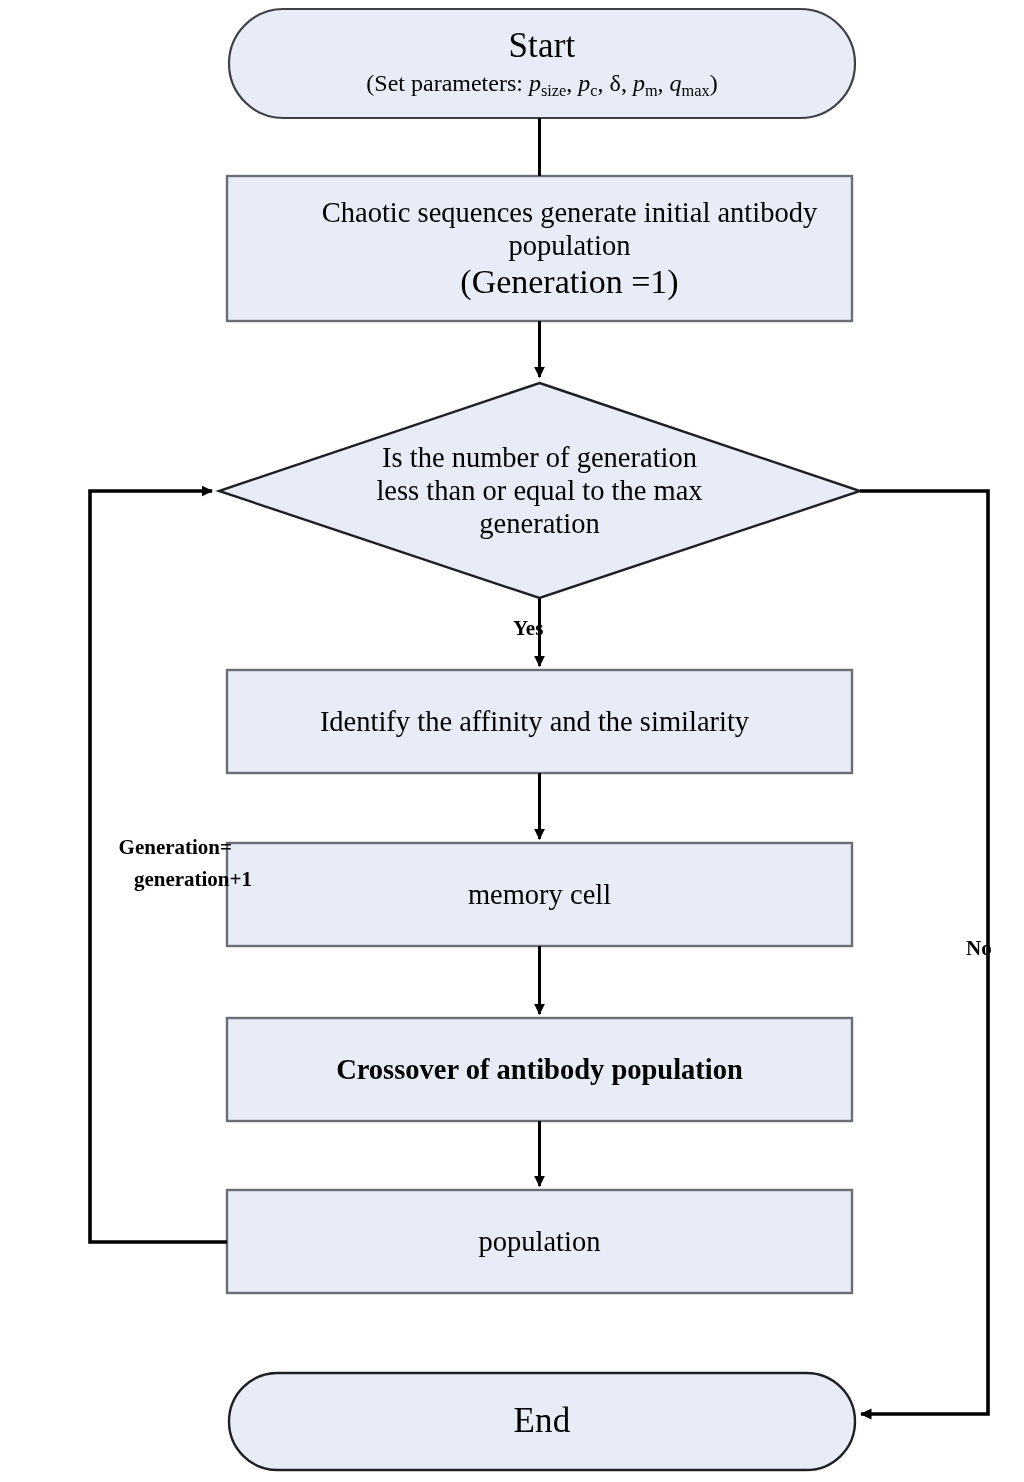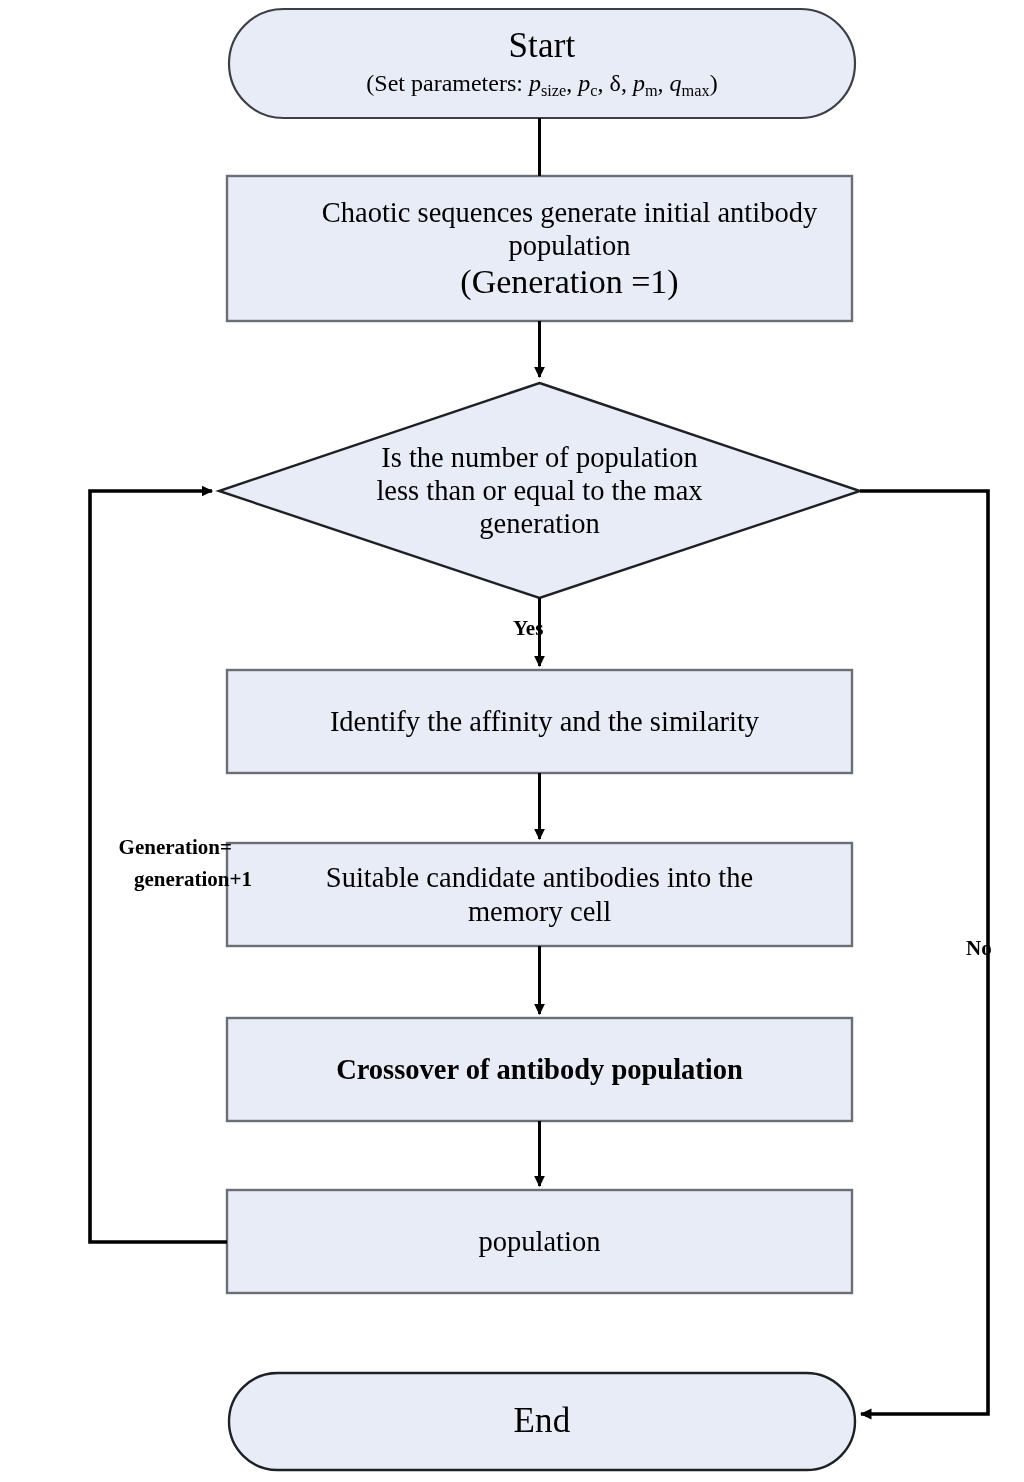--- a/index.html
+++ b/index.html
@@ -135,31 +135,30 @@
     <span class="t-line terminal-sub"><span>(Set parameters: </span><span class="var">p</span><span class="sub">size</span>, <span class="var">p</span><span class="sub">c</span>, <span class="greek">δ</span>, <span class="var">p</span><span class="sub">m</span>, <span class="var">q</span><span class="sub">max</span><span>)</span></span>
   </div>
 
   <div class="node-text" style="left:227px; top:176px; width:625px; height:145px;margin-left:30px;">
     <span class="t-line proc-text">Chaotic sequences generate initial antibody</span>
     <span class="t-line proc-text">population</span>
     <span class="t-line proc-text-small">(Generation =1)</span>
   </div>
 
   <div class="node-text" style="left:279px; top:383px; width:521px; height:215px;">
-    <span class="t-line decision-text">Is the number of population</span>
+    <span class="t-line decision-text">Is the number of generation</span>
     <span class="t-line decision-text">less than or equal to the max</span>
     <span class="t-line decision-text">generation</span>
   </div>
 
-  <div class="node-text" style="left:232px; top:670px; width:625px; height:103px;">
+  <div class="node-text" style="left:222px; top:670px; width:625px; height:103px;">
     <span class="t-line proc-text">Identify the affinity and the similarity</span>
   </div>
 
   <div class="node-text" style="left:227px; top:843px; width:625px; height:103px;">
-    <span class="t-line proc-text">Suitable candidate antibodies into the</span>
     <span class="t-line proc-text">memory cell</span>
   </div>
 
   <div class="node-text" style="left:227px; top:1018px; width:625px; height:103px;font-weight:bold;">
     <span class="t-line proc-text">Crossover of antibody population</span>
   </div>
 
   <div class="node-text" style="left:227px; top:1190px; width:625px; height:103px;">
     <span class="t-line proc-text">population</span>
   </div>

